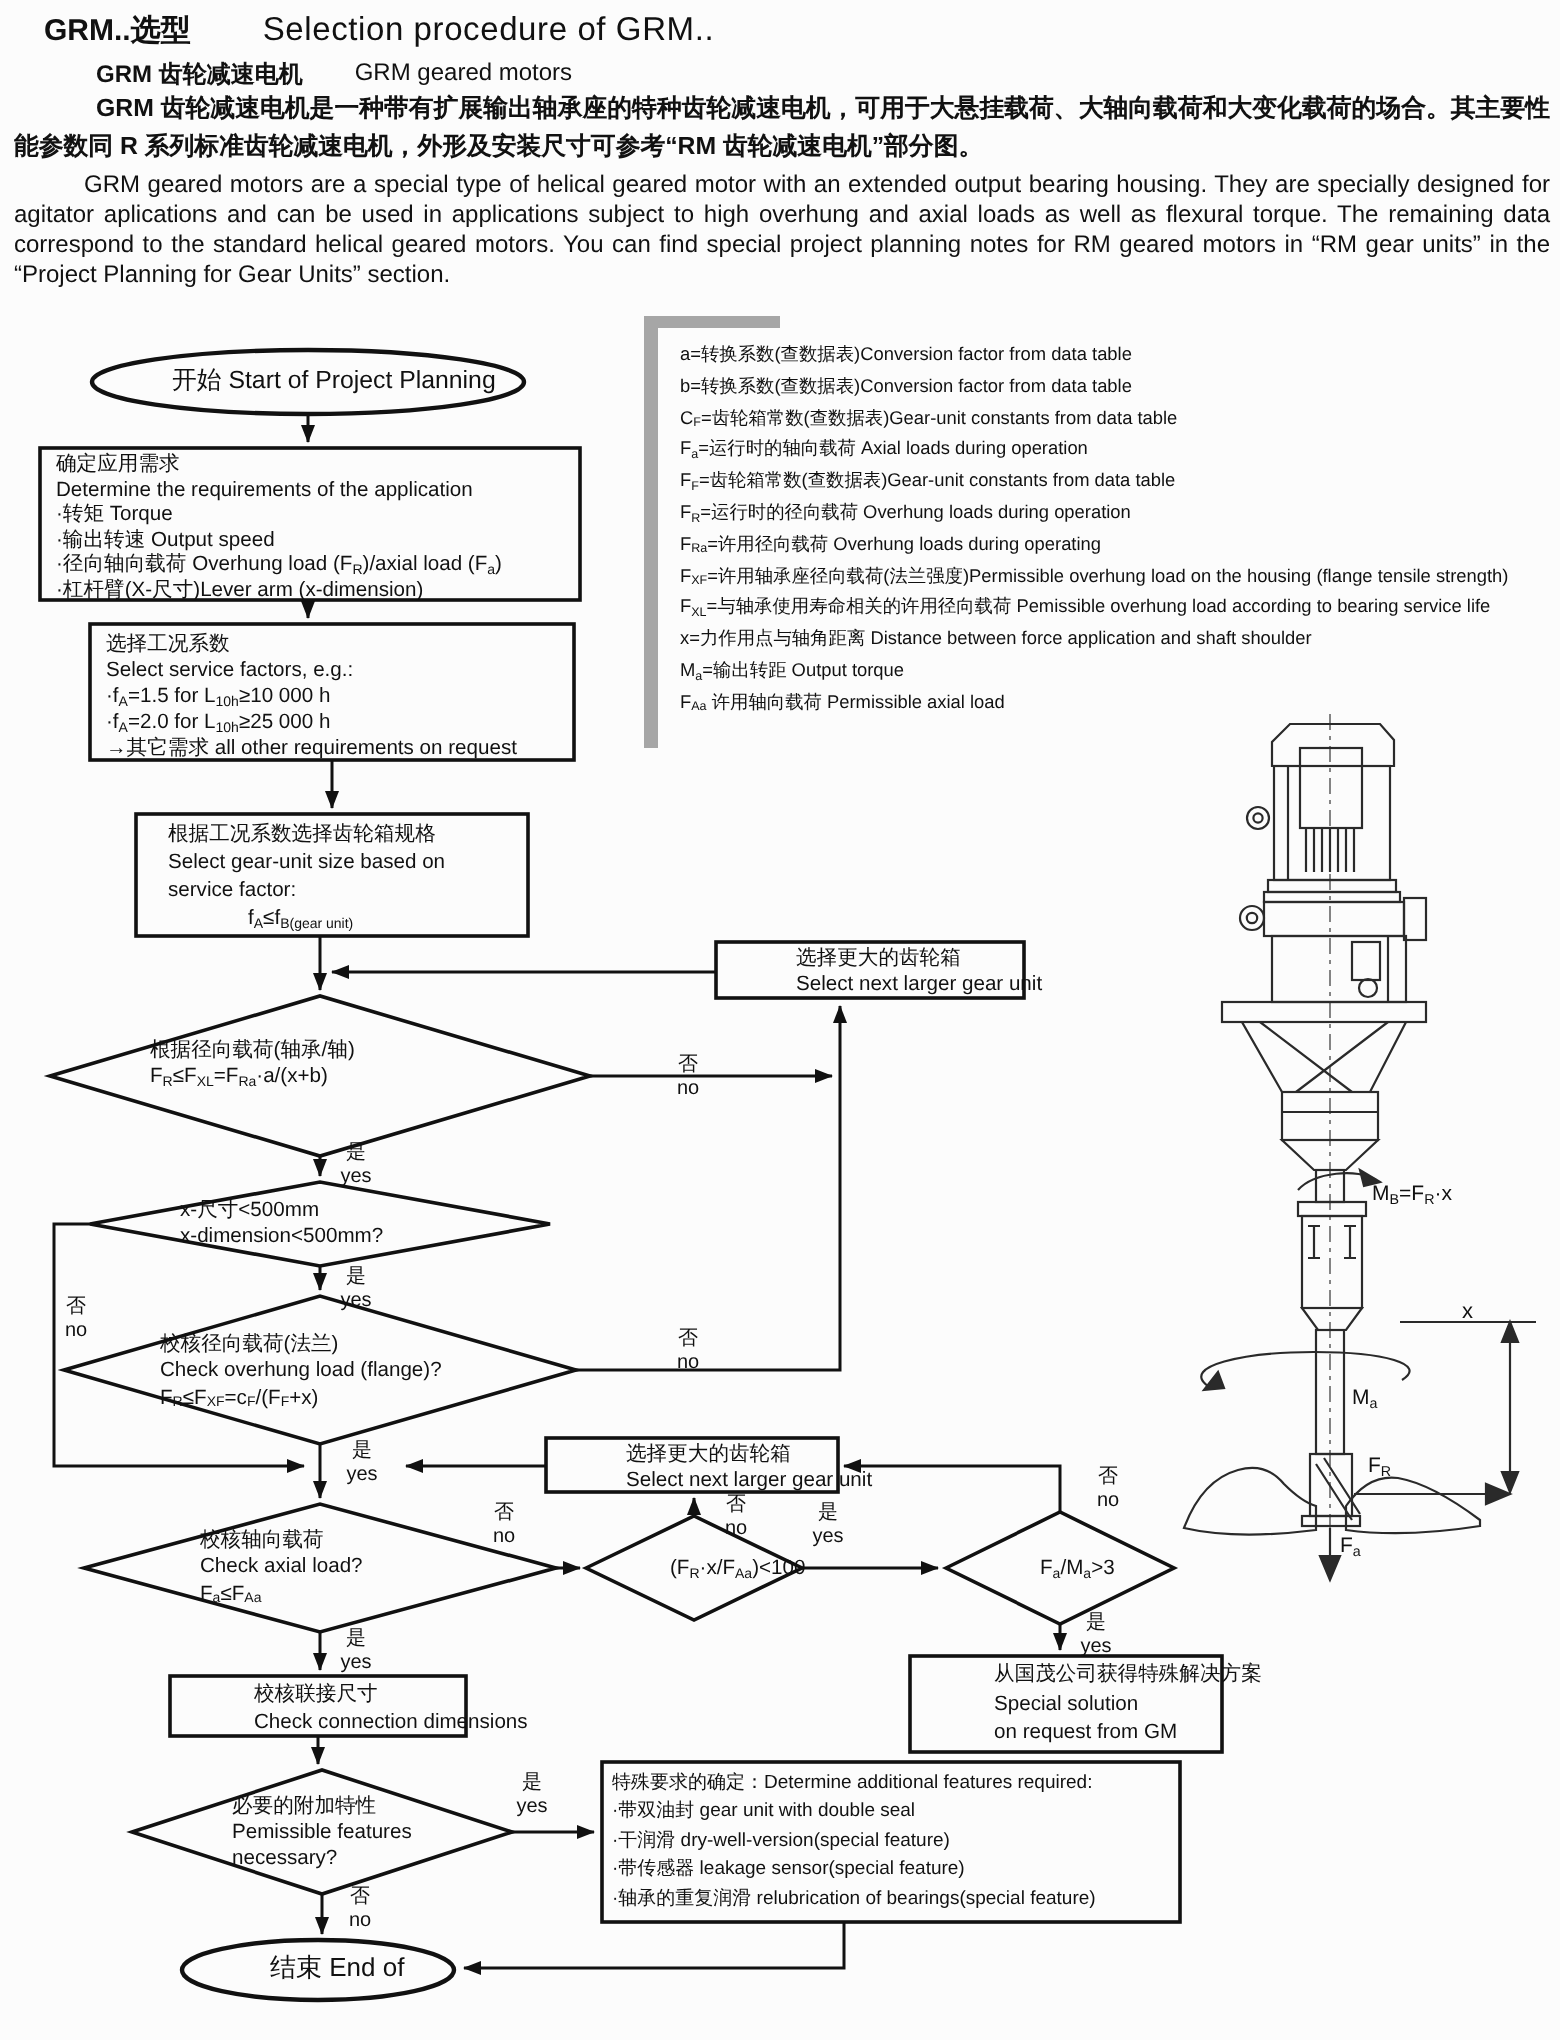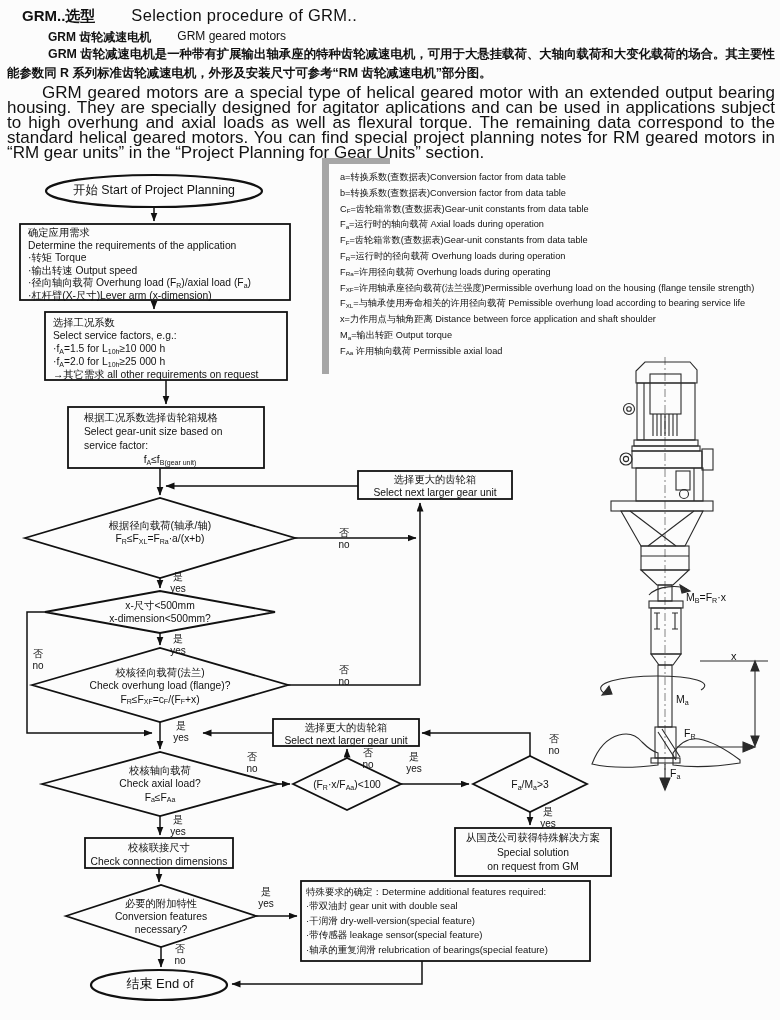--- a/index.html
+++ b/index.html
@@ -6,26 +6,26 @@
   .page{position:relative;width:780px;height:1020px;background:#fcfcfc;overflow:hidden;
         font-family:"Liberation Sans",sans-serif;color:#111;}
   .abs{position:absolute;}
   sub{font-size:68%;line-height:0;vertical-align:baseline;position:relative;top:0.25em;}
   .title-row{display:flex;gap:36px;align-items:baseline;}
   .title-zh{font-size:15px;font-weight:bold;}
   .title-en{font-size:16.5px;font-weight:normal;letter-spacing:.3px;}
   .sub-row{display:flex;gap:26px;align-items:flex-start;font-size:12px;}
   .sub-zh{font-weight:bold;}
   .para-zh{font-size:12.4px;line-height:19px;font-weight:bold;text-indent:41px;text-align:justify;}
-  .para-en{font-size:17px;line-height:15px;text-indent:35px;text-align:justify;}
+  .para-en{font-size:12px;line-height:15px;text-indent:35px;text-align:justify;}
   .legend{border-left:7px solid #a6a6a6;}
   .legend:before{content:"";position:absolute;left:-7px;top:-6px;width:68px;height:6px;background:#a6a6a6;}
   .lg-ln{font-size:9.2px;line-height:15.8px;white-space:nowrap;}
   .ft{position:absolute;font-size:10.3px;line-height:13px;}
-  .ctr{text-align:center;}
+  .ctr{padding-left:40px;}
   .lbl{position:absolute;width:32px;font-size:10px;line-height:11.5px;text-align:center;}
   .nowrap{white-space:nowrap;}
   svg{pointer-events:none;}
 </style>
 </head>
 <body>
 
 <div class="page">
 
   <div class="abs title-row" style="left:22px;top:6px">
@@ -225,21 +225,21 @@
       <div>on request from GM</div>
   </div>
 
   <div class="ft ctr" style="left:87px;top:841px;width:144px;line-height:13.5px">
     <div>校核联接尺寸</div>
       <div>Check connection dimensions</div>
   </div>
 
   <div class="ft ctr" style="left:76px;top:897px;width:170px;line-height:13px">
     <div>必要的附加特性</div>
-      <div>Conversion features</div>
+      <div>Pemissible features</div>
       <div>necessary?</div>
   </div>
 
   <div class="ft nowrap" style="left:306px;top:885px;width:282px;line-height:14.4px;font-size:9.5px">
     <div>特殊要求的确定：Determine additional features required:</div>
       <div>·带双油封 gear unit with double seal</div>
     <div>·干润滑 dry-well-version(special feature)</div>
       <div>·带传感器 leakage sensor(special feature)</div>
     <div>·轴承的重复润滑 relubrication of bearings(special feature)</div>
   </div>

